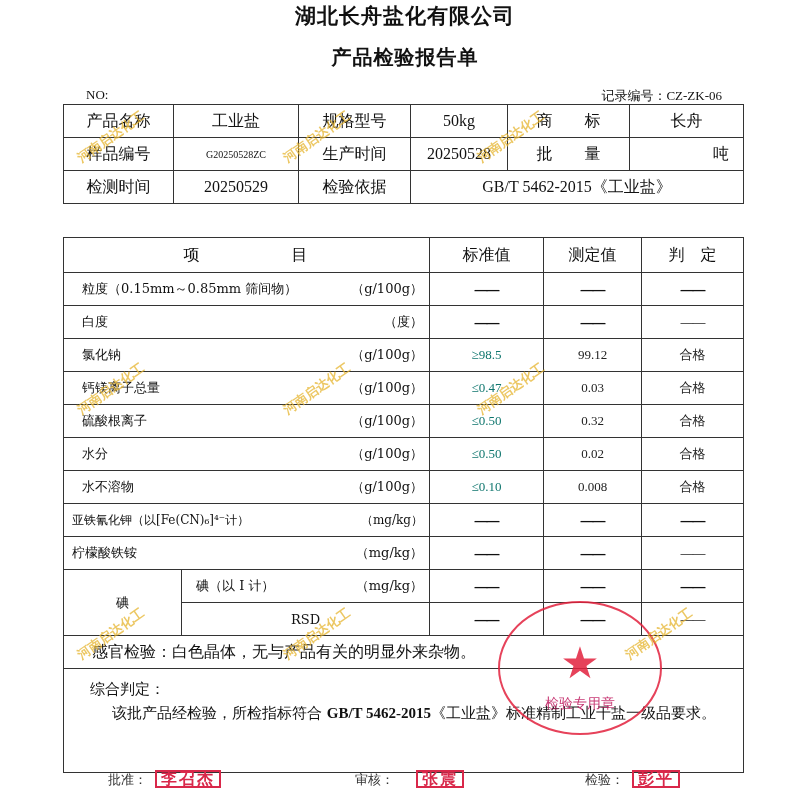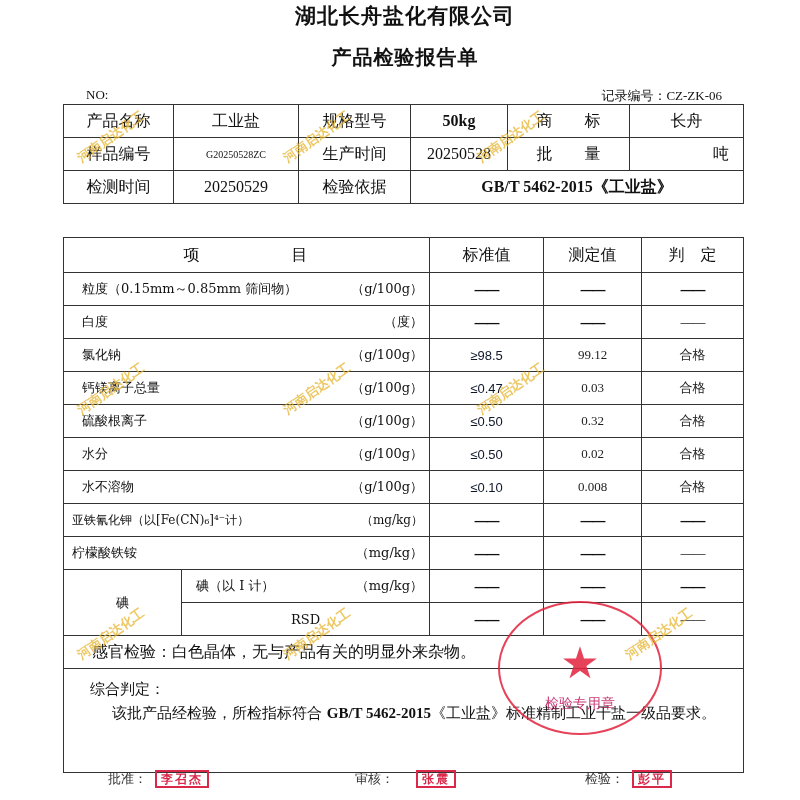--- a/index.html
+++ b/index.html
@@ -10,42 +10,42 @@
   .company { top:2px; font-size:21px; letter-spacing:1px; }
   .report { top:44px; font-size:20px; letter-spacing:1px; }
   .meta { position:absolute; top:87px; font-size:13px; font-family:"Liberation Serif", serif; }
   .no { left:86px; }
   .record { right:78px; }
   table { position:absolute; border-collapse:collapse; left:63px; width:680px; table-layout:fixed; }
   td { border:1px solid #333; padding:0; text-align:center; vertical-align:middle; overflow:hidden; white-space:nowrap; }
   #top-table { top:104px; }
   #top-table td { height:32px; font-size:16px; font-family:"DejaVu Sans", sans-serif; }
   #top-table td.val { font-family:"Liberation Serif", serif; font-size:16px; }
-  #top-table td.bold { font-weight:bold; font-family:"Liberation Serif", serif;border-radius:6px; }
+  #top-table td.bold { font-weight:normal; font-family:"Liberation Serif", serif;border-radius:6px; }
   #top-table td.small { font-size:10px; font-family:"Liberation Serif", serif; }
   #items-table { top:237px; }
   #items-table td { height:32px; font-size:13px; }
   #items-table tr.head td { font-size:16px; font-family:"DejaVu Sans", sans-serif; height:34px; }
   .item-cell { text-align:left; padding:0 6px 0 18px; font-family:"DejaVu Serif", serif; }
   .item-cell .unit { float:right; }
   .item-cell.tight { padding-left:8px; }
   .dash { font-weight:bold; font-family:"Liberation Sans", sans-serif; font-size:14px; letter-spacing:-1px; }
   .dash.light { font-weight:normal; color:#444; }
-  .std { font-family:Liberation Sans, sans-serif; font-size:13px; color:#0f172a; }
+  .std { font-family:Liberation Serif, serif; font-size:13px; color:#0f766e; }
   .meas { font-family:"Liberation Serif", serif; font-size:14px; color:#222; }
   .judge { font-family:"DejaVu Sans", sans-serif; font-size:13px; color:#222; }
   .sensory { text-align:left; padding-left:28px; font-size:16px !important; font-family:"DejaVu Sans", sans-serif; height:32px !important; }
   .verdict { text-align:left; vertical-align:top; height:95px !important; white-space:normal; padding:8px 8px 0 8px; font-size:15px !important; font-family:"DejaVu Sans", sans-serif; line-height:24px; }
   .verdict .label { padding-left:18px; display:block; }
   .verdict .body { text-indent:40px; display:block; }
   .verdict b { font-family:"Liberation Serif", serif; }
   .signs { position:absolute; top:768px; left:0; width:800px; height:24px; font-size:13px; font-family:"DejaVu Sans", sans-serif; color:#333; }
   .sign { position:absolute; top:2px; }
   .sign .lbl { margin-right:8px; }
-  .chop { display:inline-block; border:2px solid #d9284a; color:#d9284a; font-size:12px; padding:0 4px; font-weight:bold; letter-spacing:2px; line-height:14px; }
+  .chop { display:inline-block; border:2px solid #d9284a; color:#d9284a; font-size:16px; padding:0 4px; font-weight:bold; letter-spacing:2px; line-height:14px; }
   .watermark { position:absolute; color:#e6b530; opacity:0.75; font-size:13px; font-weight:bold; font-family:"DejaVu Serif", serif; transform:rotate(-35deg); pointer-events:none; white-space:nowrap; }
   .stamp { position:absolute; left:498px; top:601px; width:160px; height:130px; border:2px solid #e2223e; border-radius:50%; opacity:0.85; pointer-events:none; }
   .stamp .ring { position:absolute; top:6px; left:0; width:100%; text-align:center; color:#e2223e; font-size:13px; font-weight:bold; font-family:"DejaVu Sans", sans-serif; }
   .stamp .star { position:absolute; top:38px; left:0; width:100%; text-align:center; color:#e2223e; font-size:44px; line-height:44px; }
   .stamp .purpose { position:absolute; top:92px; left:0; width:100%; text-align:center; color:#be185d; font-size:14px; font-family:Liberation Sans, sans-serif; }
 </style>
 </head>
 <body>
 
 <div class="title company">湖北长舟盐化有限公司</div>

